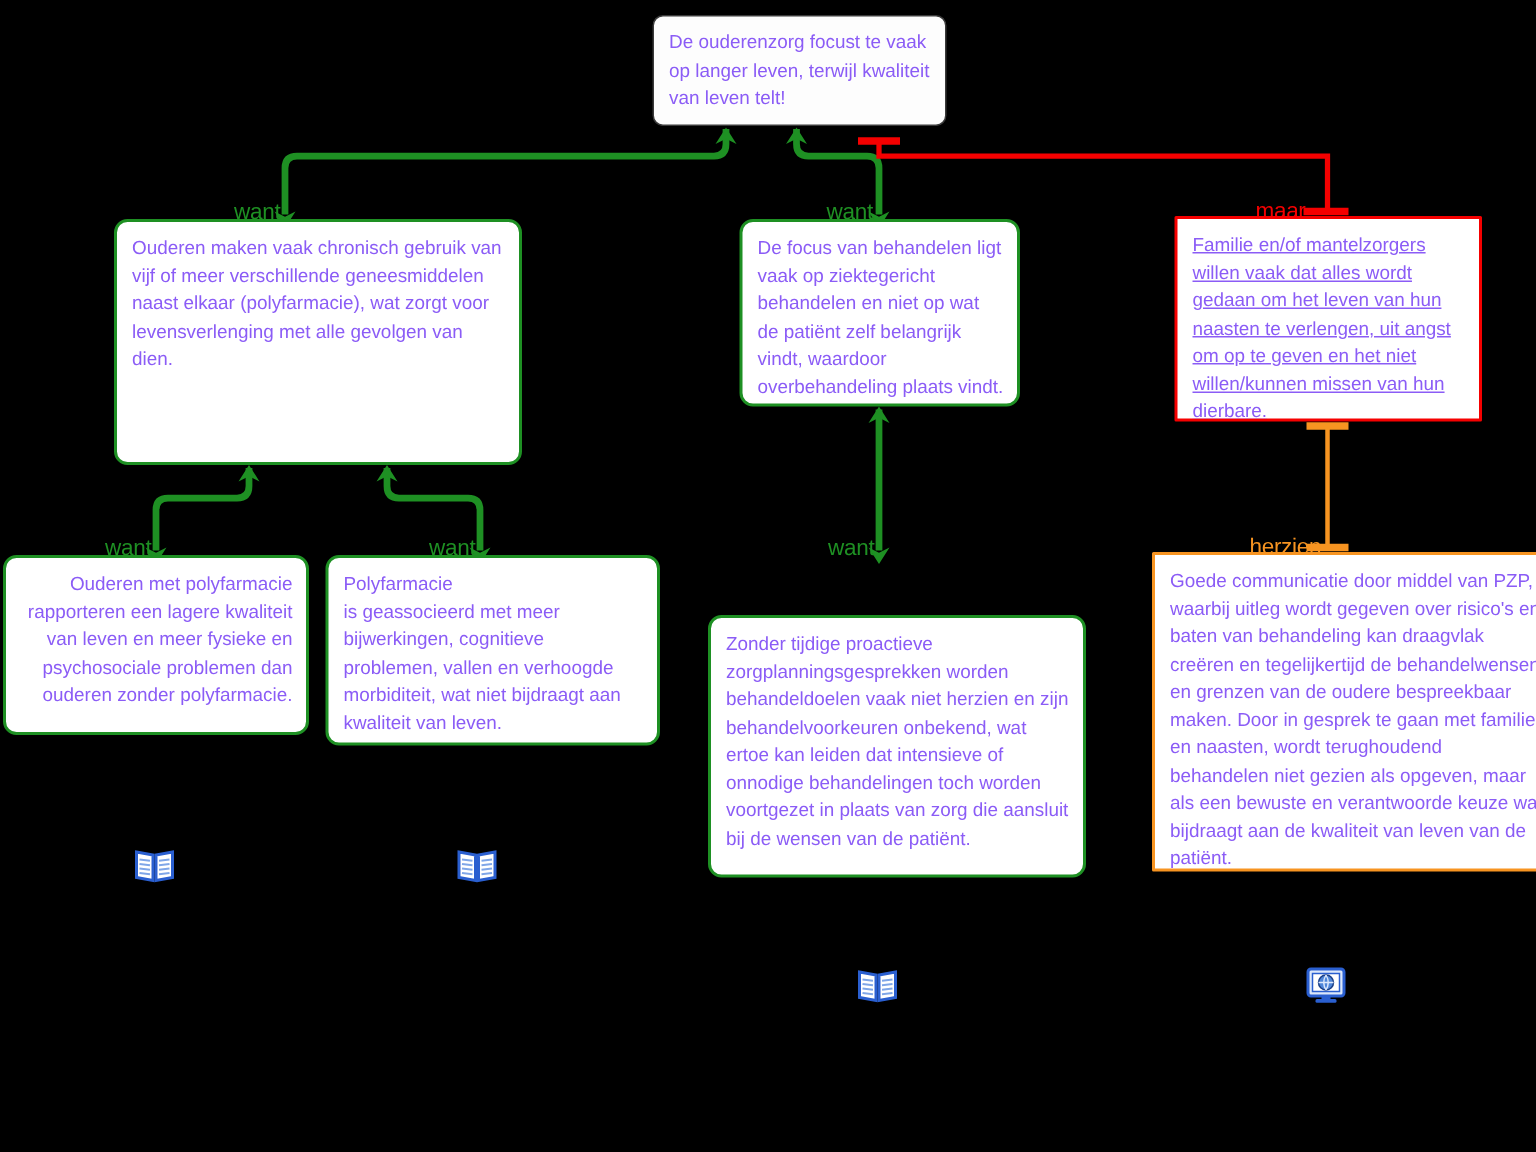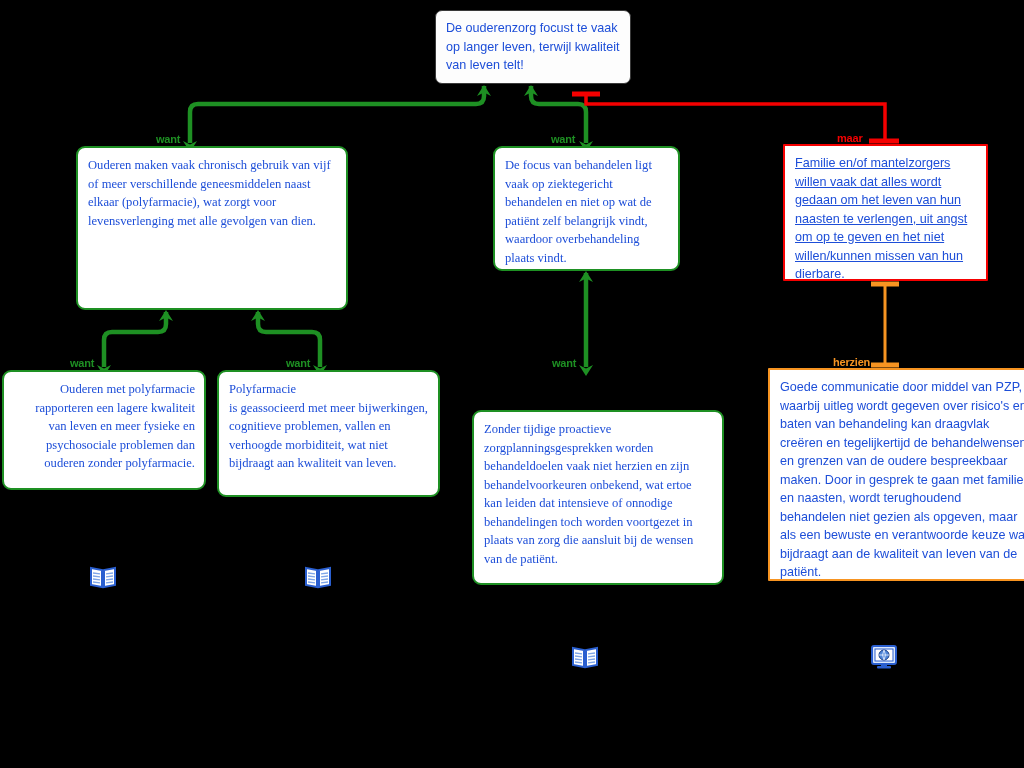--- a/index.html
+++ b/index.html
@@ -21,53 +21,52 @@
     left: 0;
     top: 0;
     width: 1024px;
     height: 768px;
     pointer-events: none;
   }
   .node {
     position: absolute;
     box-sizing: border-box;
     background: #ffffff;
-    color: #1d4ed8;
+    color: #8b5cf6;
     font-size: 12.6px;
     line-height: 1.47;
     padding: 8px 9px 8px 10px;
     white-space: pre-line;
     overflow: hidden;
   }
   .node.contention {
     border: 1px solid #3a3a3a;
     border-radius: 7px;
     background: #fdfdfd;
   }
   .node.green {
     border: 2px solid #1e9023;
     border-radius: 9px;
-    font-family: Liberation Serif, serif;
   }
   .node.red {
     border: 2px solid #f50000;
     border-radius: 1px;
   }
   .node.orange {
     border: 2px solid #f79421;
     border-radius: 1px;
     margin-left: 20px;
   }
   .conn-label {
     position: absolute;
-    font-size: 11px;
-    font-weight: bold;
+    font-size: 15px;
+    font-weight: normal;
     letter-spacing: -0.2px;
     white-space: nowrap;
-    text-align: left;
+    text-align: center;
   }
   .conn-label.green { color: #1e9023; }
   .conn-label.red { color: #f50000; }
   .conn-label.orange { color: #f79421; }
   .icon {
     position: absolute;
     width: 28px;
     height: 28px;
   }
   .icon svg { display: block; }

